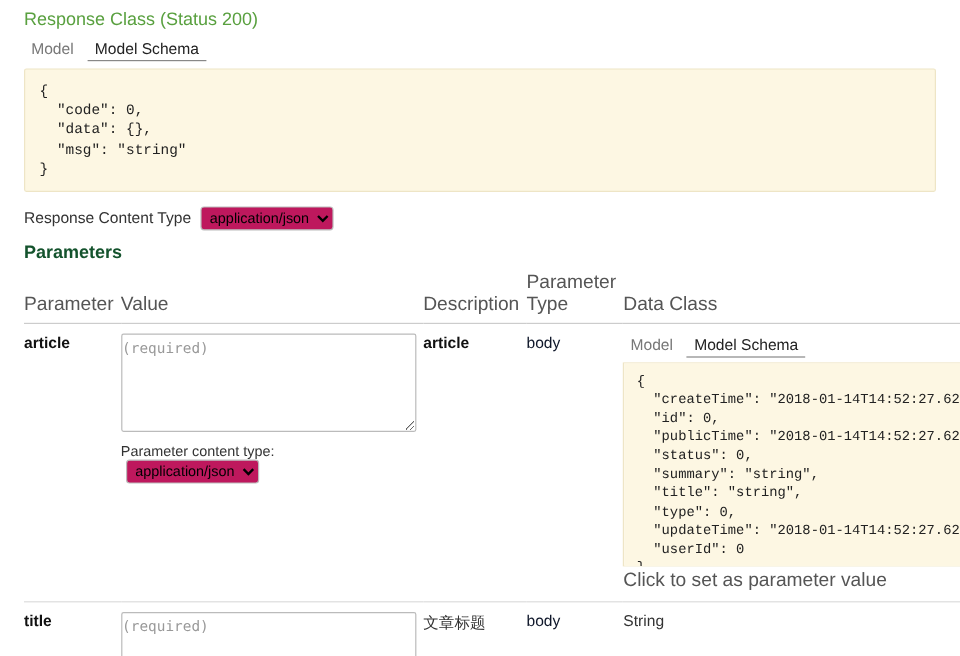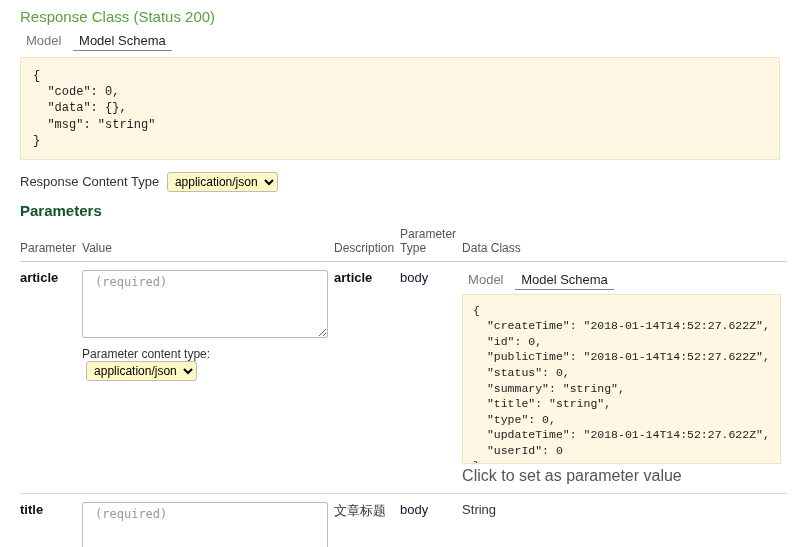--- a/index.html
+++ b/index.html
@@ -48,39 +48,39 @@
       margin: 12px 0 10px;
       font-size: 13px;
       color: #333;
     }
     .content-type-row select,
     .param-content-type select {
       font-size: 12px;
       margin-left: 4px;
       border: 1px solid #bbb;
       border-radius: 3px;
-      background: #fef9c3;
+      background: #be185d;
       padding: 1px 3px;
     }
     .params-heading {
       color: #14532d;
       font-size: 15px;
       font-weight: 600;
       margin-bottom: 4px;
     }
     table.params {
       width: 100%;
       border-collapse: collapse;
       font-size: 13px;
     }
     table.params thead th {
       text-align: left;
       font-weight: 400;
       color: #555;
-      font-size: 12px;
+      font-size: 16px;
       padding: 4px 6px 6px 0;
       border-bottom: 1px solid #ccc;
       vertical-align: bottom;
     }
     table.params tbody td {
       vertical-align: top;
       padding: 8px 6px 8px 0;
       border-top: 1px solid #ddd;
     }
     table.params tbody tr:first-child td { border-top: none; }
@@ -96,24 +96,24 @@
     .param-desc-normal {
       font-weight: 400;
       color: #333;
     }
     .param-type {
       color: #0f172a;
       font-size: 13px;
     }
     textarea.param-input {
       width: 246px;
-      height: 68px;
+      height: 82px;
       resize: both;
       font-size: 12px;
-      padding: 4px 12px;
+      padding: 4px 0;
       border: 1px solid #bbb;
       border-radius: 2px;
       color: #7f1d1d;
     }
     textarea.param-input::placeholder {
       color: #999;
     }
     .param-content-type {
       margin-top: 6px;
       font-size: 12px;

